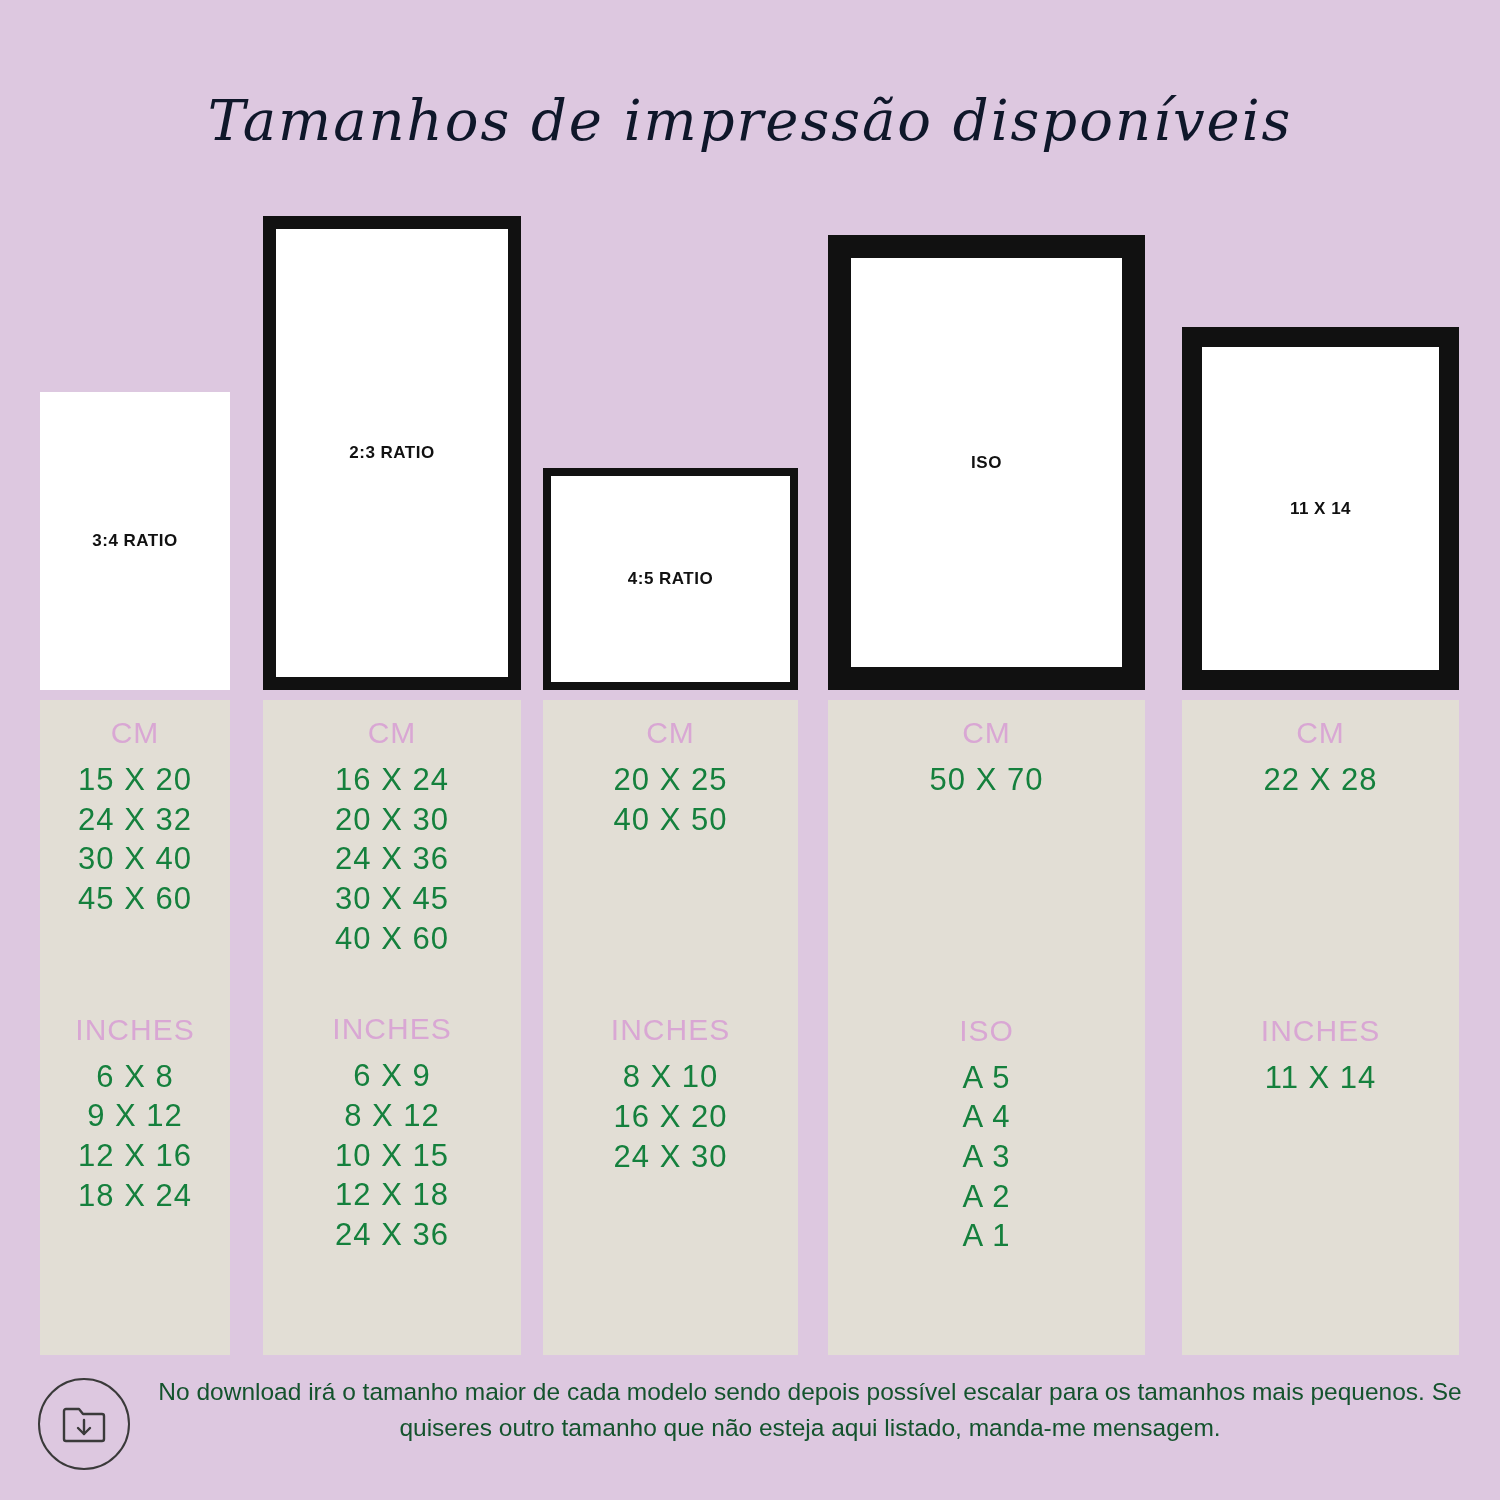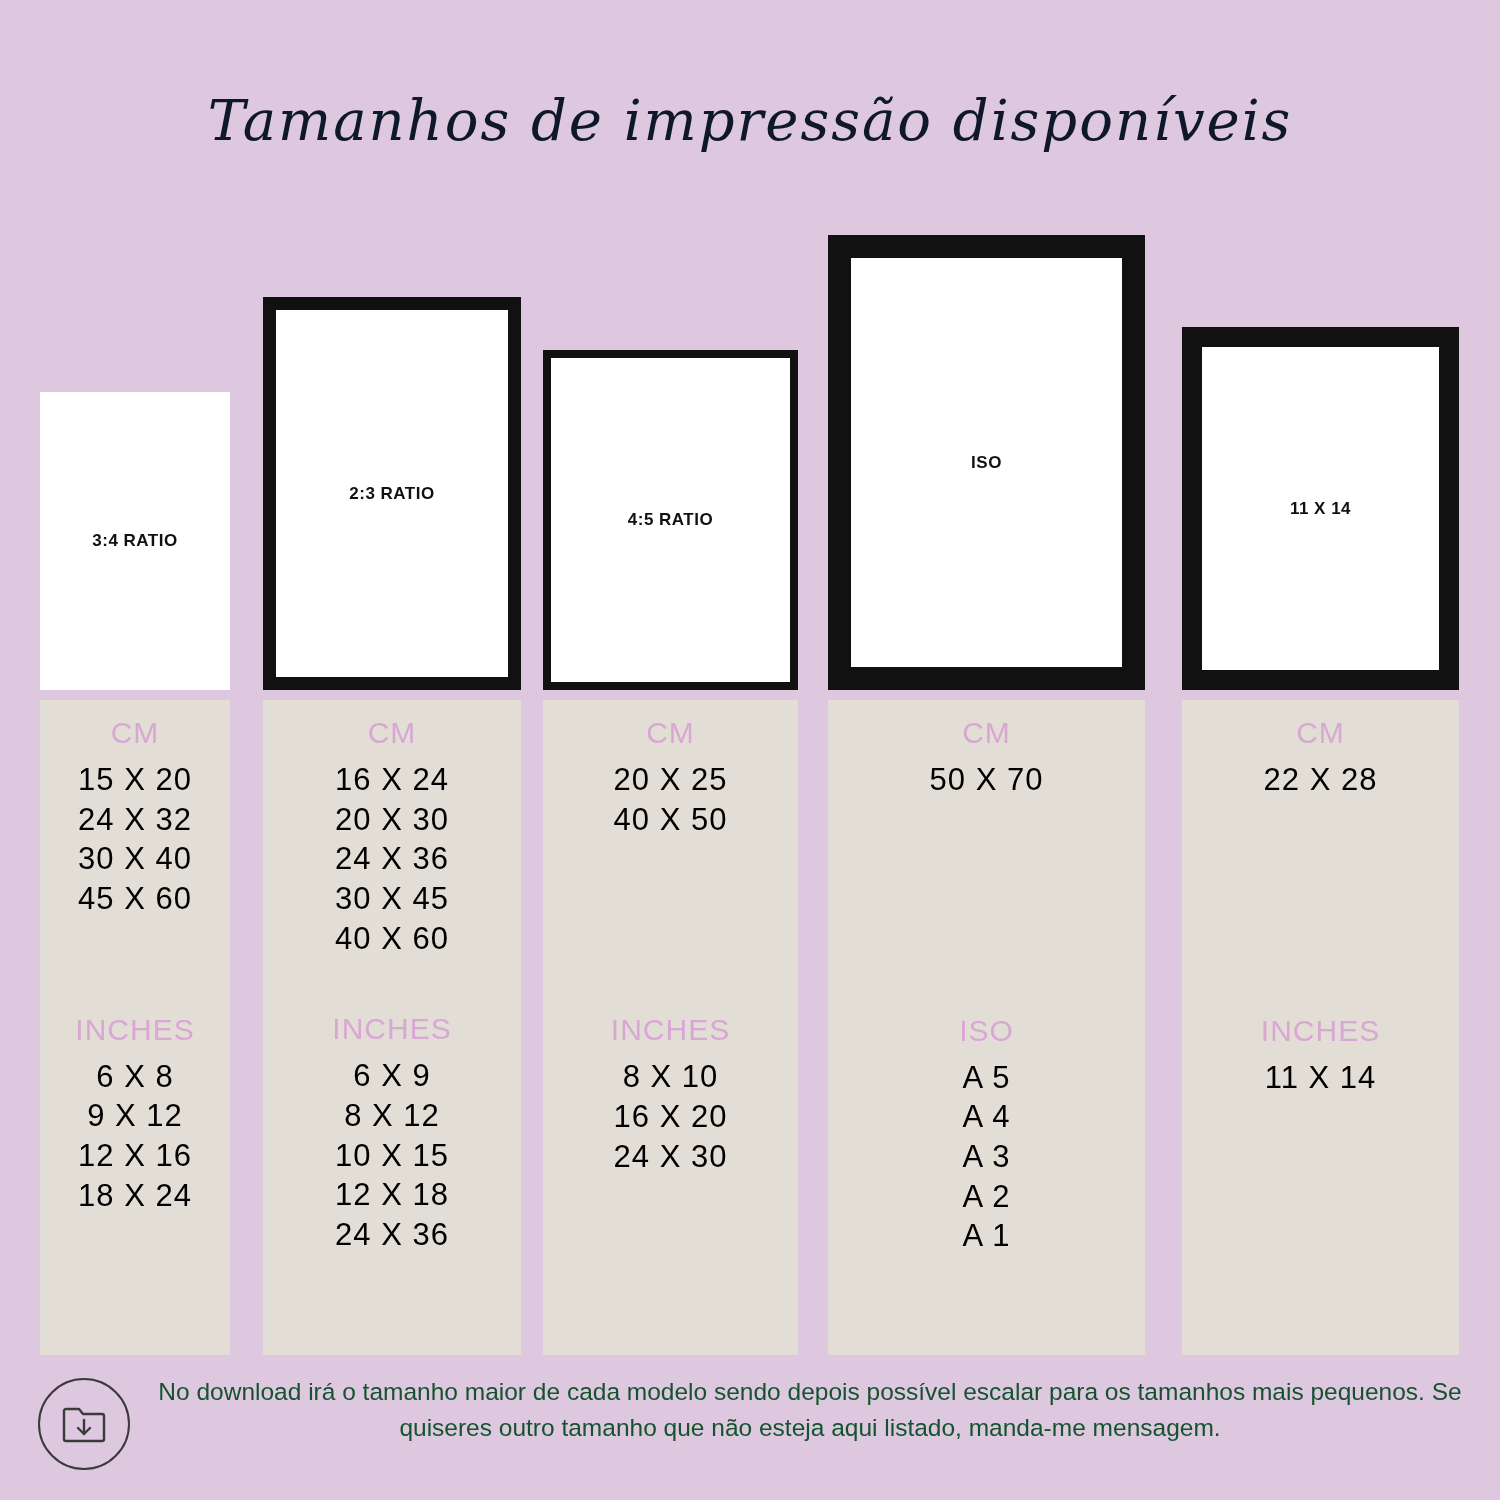--- a/index.html
+++ b/index.html
@@ -65,22 +65,22 @@
     font-family: "Liberation Sans", sans-serif;
     font-weight: bold;
     font-size: 17px;
     letter-spacing: 0.5px;
     color: #111111;
     text-align: center;
   }
 
   
   #frame-0 { left: 40px;   width: 190px; height: 298px; }
-  #frame-1 { left: 263px;  width: 258px; height: 393px; padding: 13px; }
-  #frame-2 { left: 543px;  width: 255px; height: 340px; padding: 8px; }
+  #frame-1 { left: 263px;  width: 258px; height: 474px; padding: 13px; }
+  #frame-2 { left: 543px;  width: 255px; height: 222px; padding: 8px; }
   #frame-3 { left: 828px;  width: 317px; height: 455px; padding: 23px; }
   #frame-4 { left: 1182px; width: 277px; height: 363px; padding: 20px; }
 
   
   .columns {
     position: absolute;
     left: 0;
     top: 700px;
     width: 1500px;
     height: 660px;
@@ -109,21 +109,21 @@
   }
   .unit-head.second { margin-top: 16px; }
   .size-list {
     list-style: none;
     margin: 0;
     padding: 0;
   }
   .size-list li {
     font-family: "Liberation Sans", sans-serif;
     font-size: 31px;
-    color: #000000;
+    color: #15803d;
     letter-spacing: 1px;
     line-height: 1.28;
     white-space: nowrap;
   }
   .gap { height: 34px; }
 
   
   .footer {
     position: absolute;
     left: 0;

